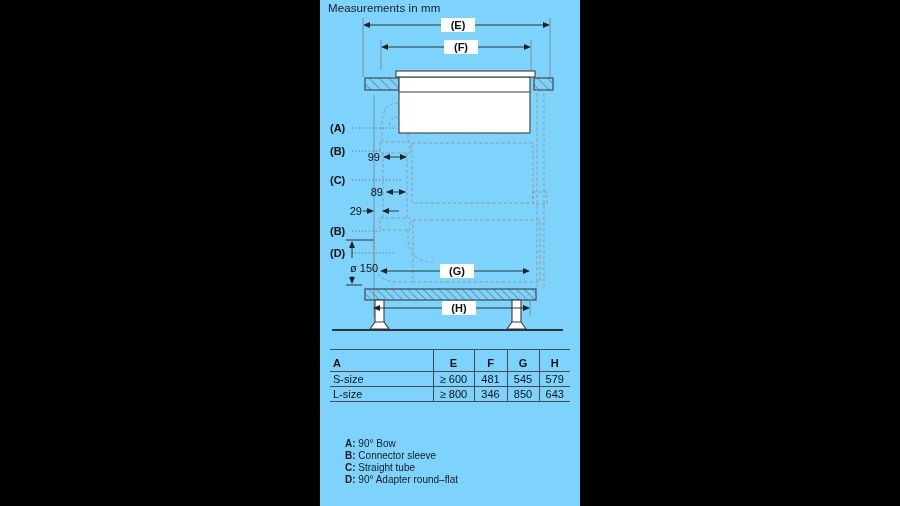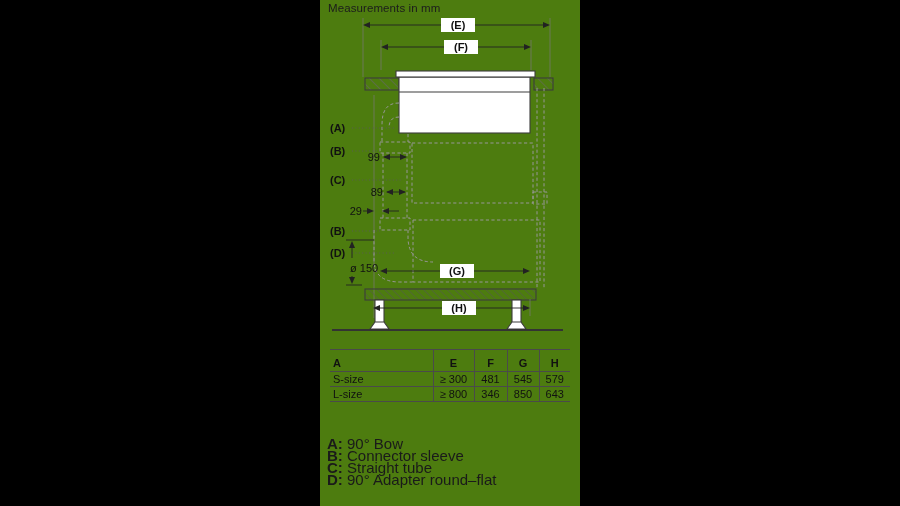--- a/index.html
+++ b/index.html
@@ -1,21 +1,21 @@
 <!DOCTYPE html>
 <html><head>
 <meta charset="utf-8">
 <style>
   html,body{margin:0;padding:0;}
   body{
     width:900px;height:506px;background:#000;position:relative;overflow:hidden;
     font-family:"Liberation Sans",sans-serif;
   }
   .panel{
-    position:absolute;left:320px;top:0;width:260px;height:506px;background:#4d7c0f;
+    position:absolute;left:320px;top:0;width:260px;height:506px;background:#7dd3fc;
   }
   .title{
     position:absolute;left:8px;top:2px;font-size:11.5px;color:#1c1c1c;letter-spacing:.1px;
   }
   svg.drawing{position:absolute;left:0;top:0;width:260px;height:340px;}
 
   
   .ln{stroke:#3c3c3c;stroke-width:1.1;fill:none}
   .lnf{stroke:#3c3c3c;stroke-width:1.1;fill:#fff}
   .thin{stroke:#7a7a7a;stroke-width:.7;fill:none}
@@ -33,21 +33,21 @@
     font-size:11px;color:#111;table-layout:fixed;
   }
   .sizes tr{border-bottom:1px solid #4a4a4a;}
   .sizes tr.hdr{border-top:1px solid #4a4a4a;}
   .sizes th,.sizes td{padding:0;font-weight:400;height:14px;text-align:center;overflow:hidden;}
   .sizes th{font-weight:700;height:19px;vertical-align:bottom;padding-bottom:2px;}
   .sizes .cA{text-align:left;padding-left:3px;}
   .sizes .sep{border-left:1px solid #4a4a4a;}
 
   
-  .legend{position:absolute;left:7px;top:438px;font-size:15px;line-height:12px;color:#1a1a1a;}
+  .legend{position:absolute;left:25px;top:438px;font-size:10px;line-height:12px;color:#1a1a1a;}
   .legend .lk{font-weight:700;}
 </style>
 </head>
 <body>
 
 <div class="panel">
 
   <div class="title">Measurements in mm</div>
 
   <svg class="drawing" viewBox="0 0 260 340">
@@ -205,21 +205,21 @@
     <tbody>
         <tr class="hdr">
       <th class="cA">A</th>
       <th class="sep">E</th>
       <th class="sep">F</th>
       <th class="sep">G</th>
       <th class="sep">H</th>
     </tr>
     <tr>
       <td class="cA">S-size</td>
-      <td class="sep">≥ 300</td>
+      <td class="sep">≥ 600</td>
       <td class="sep">481</td>
       <td class="sep">545</td>
       <td class="sep">579</td>
     </tr>
     <tr>
       <td class="cA">L-size</td>
       <td class="sep">≥ 800</td>
       <td class="sep">346</td>
       <td class="sep">850</td>
       <td class="sep">643</td>

